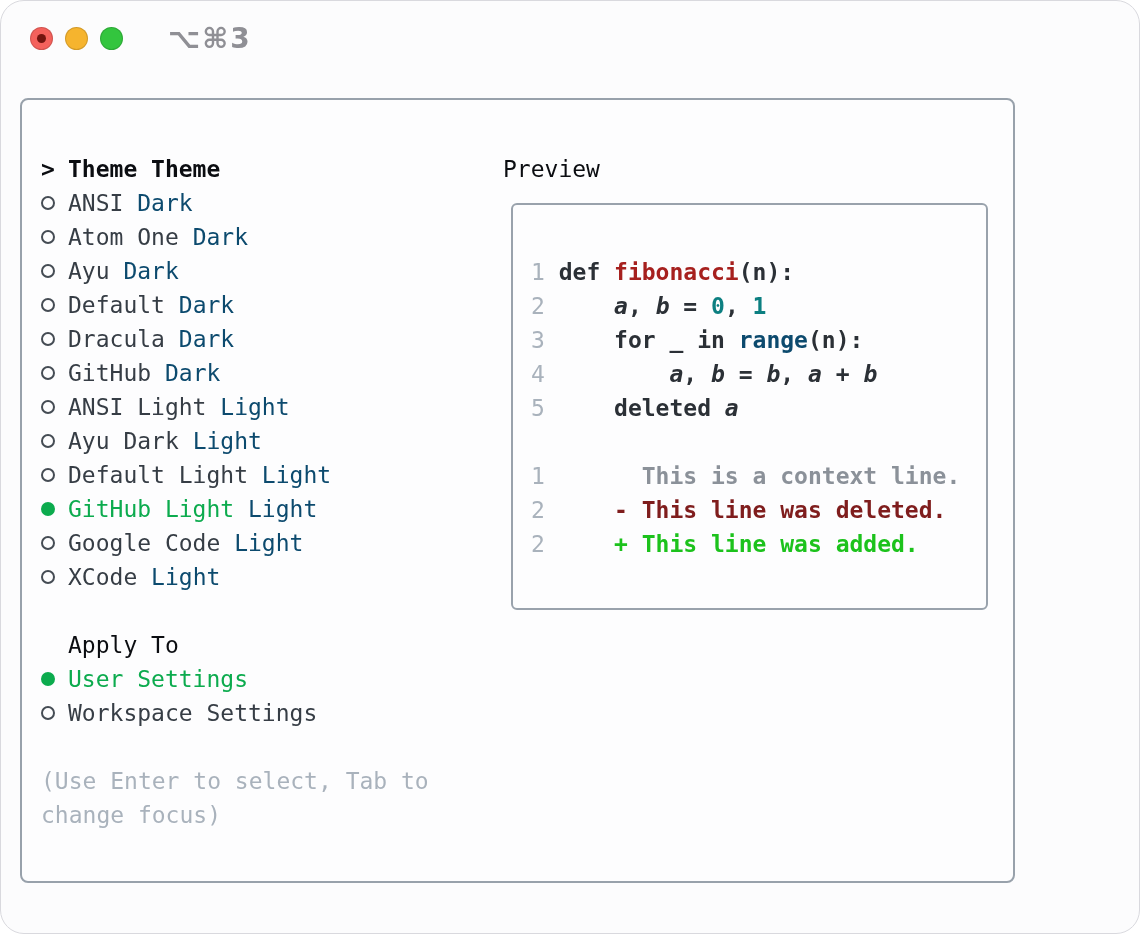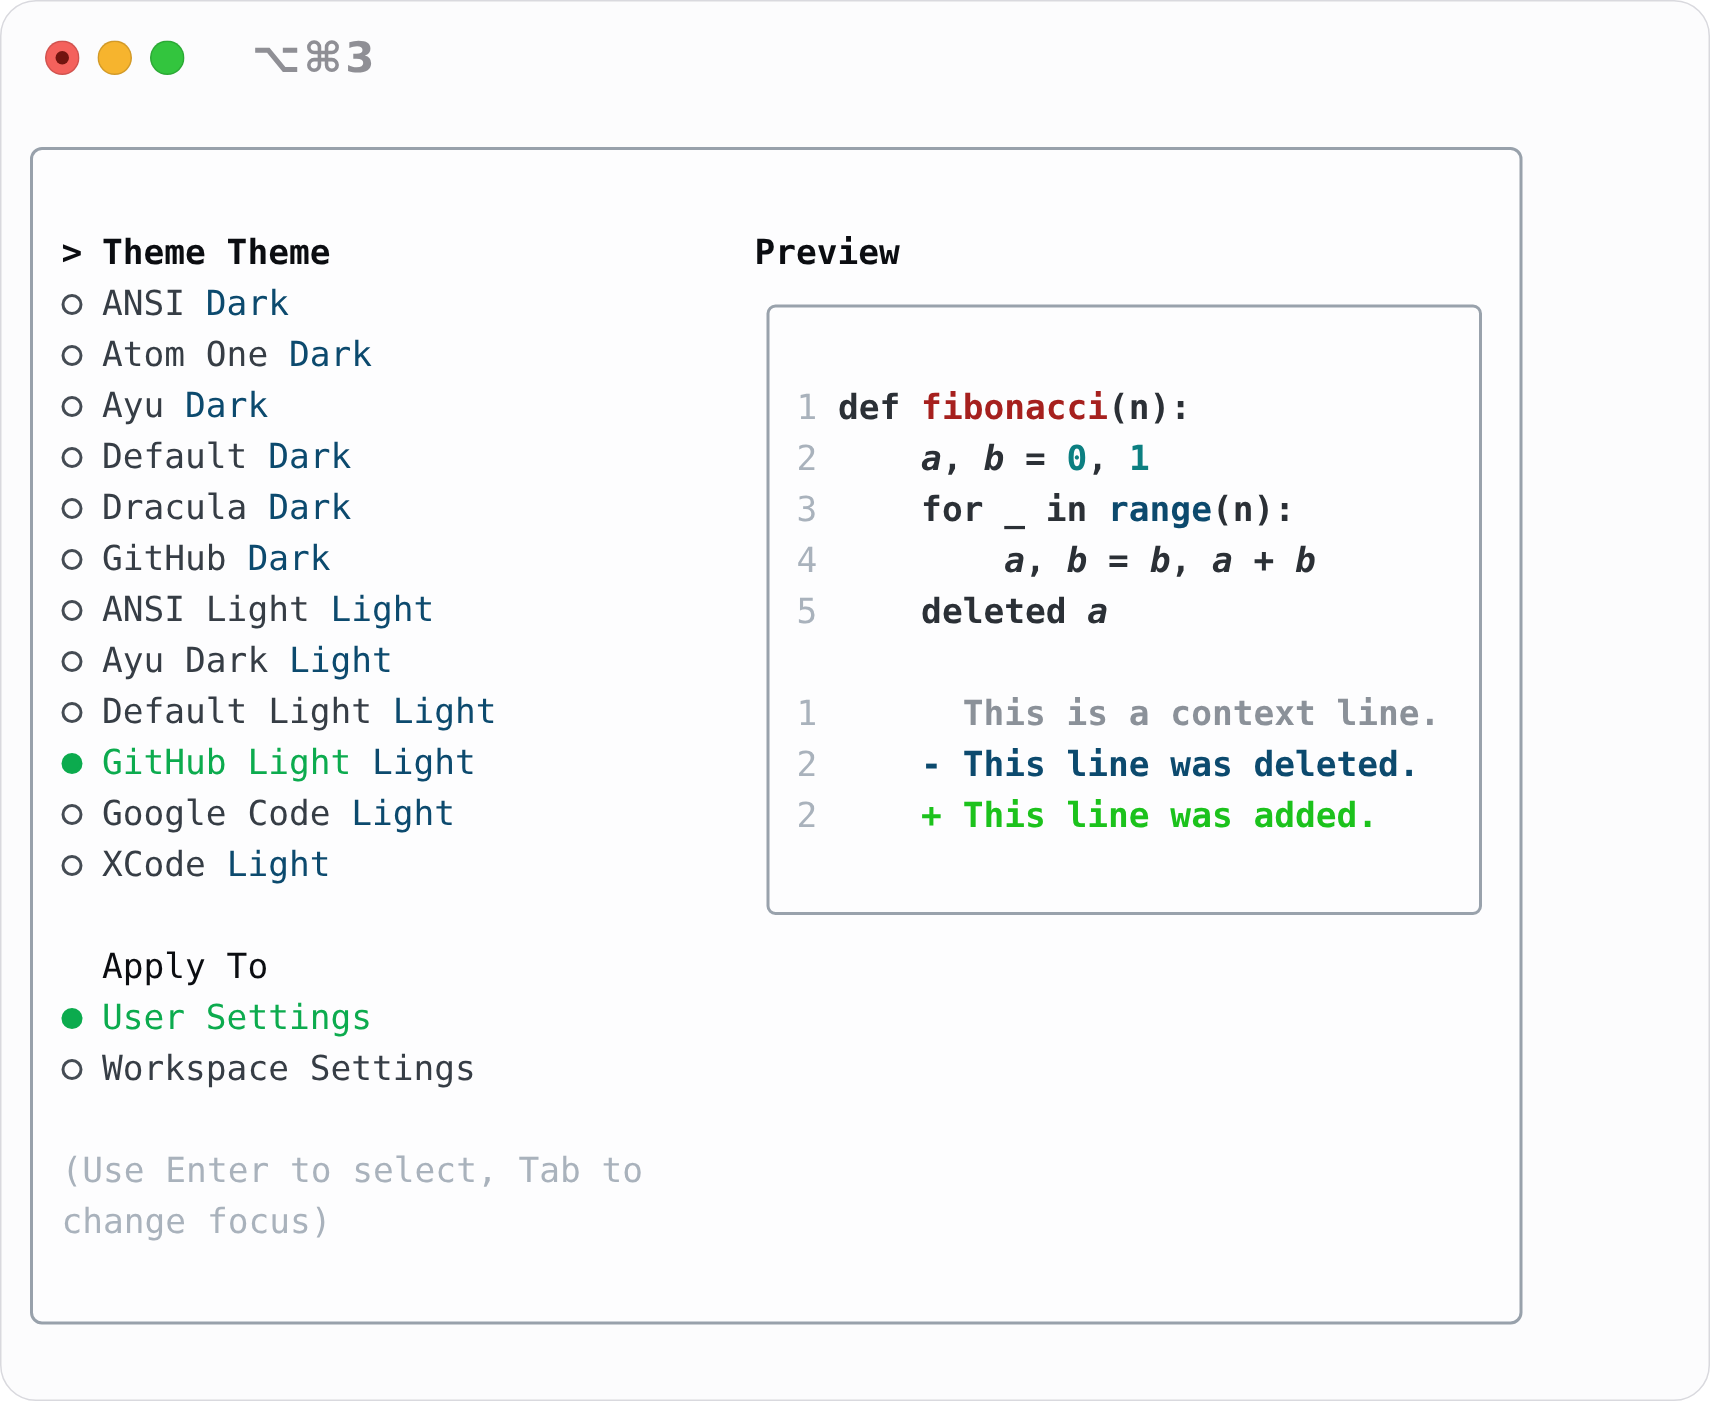--- a/index.html
+++ b/index.html
@@ -40,37 +40,37 @@
   .radio { width:14px; height:14px; border-radius:50%; border:2px solid #454c54; }
   .row.selected .radio { background:#0cab4e; border-color:#0cab4e; }
   .row.selected .opt-name { color:#0cab4e;text-align:right; }
   .hdr { font-weight:bold; color:#0b0d11; }
   .plain-hdr { color:#0b0d11; }
   .variant { color:#0c4a6e; margin-left:1ch; }
   .spacer { height:34px; }
   .hint { color:#a9b2bc; width:29ch; white-space:normal; margin-top:0; }
 
   
-  .preview-label { position:absolute; left:481px; top:52px; height:34px; display:flex; align-items:center; font-weight:bold; color:#0b0d11;text-align:center; }
+  .preview-label { position:absolute; left:481px; top:52px; height:34px; display:flex; align-items:center; font-weight:normal; color:#0b0d11;text-align:center; }
   .pbox {
     position:absolute; left:489px; top:103px; width:477px; height:407px;
     border:2px solid #99a2ac; border-radius:6px;
     padding:50px 0 0 18px; overflow:hidden;
   }
   .crow { display:flex; height:34px; align-items:center; }
   .ln { flex:none; width:1ch; color:#a9b2bc; white-space:pre; }
   .cc { margin-left:1ch; white-space:pre; color:#2b3036;font-weight:bold; }
   .tok-kw { color:#2b3036; }
   .tok-plain { color:#2b3036; }
   .tok-func { color:#a6201e; }
   .tok-num { color:#0c7f81; }
   .tok-builtin { color:#0c4a6e; }
   .tok-var { font-style:italic; color:#2b3036; }
   .d-context { color:#8b9199; }
-  .d-deleted { color:#0c4a6e; }
+  .d-deleted { color:#7f1d1d; }
   .d-added { color:#1cc21c; }
 </style>
 </head>
 <body>
 
 <div class="window">
 
   <div class="titlebar">
     <span class="light red">
       <span class="edited-dot"></span>

